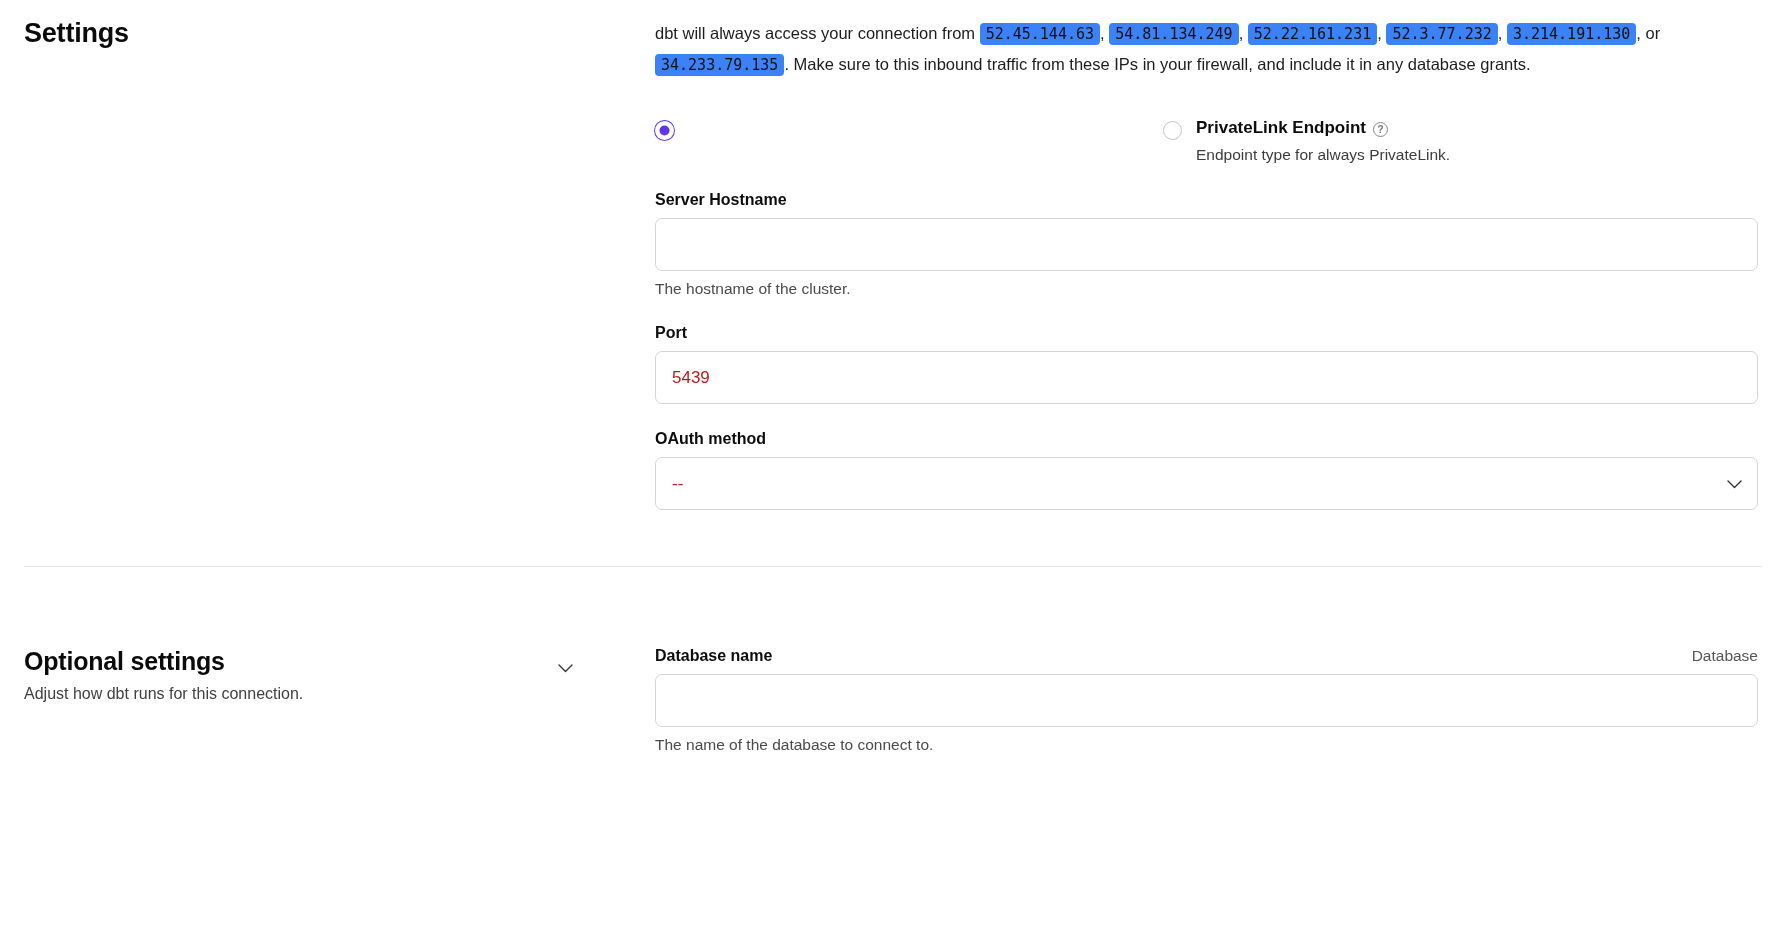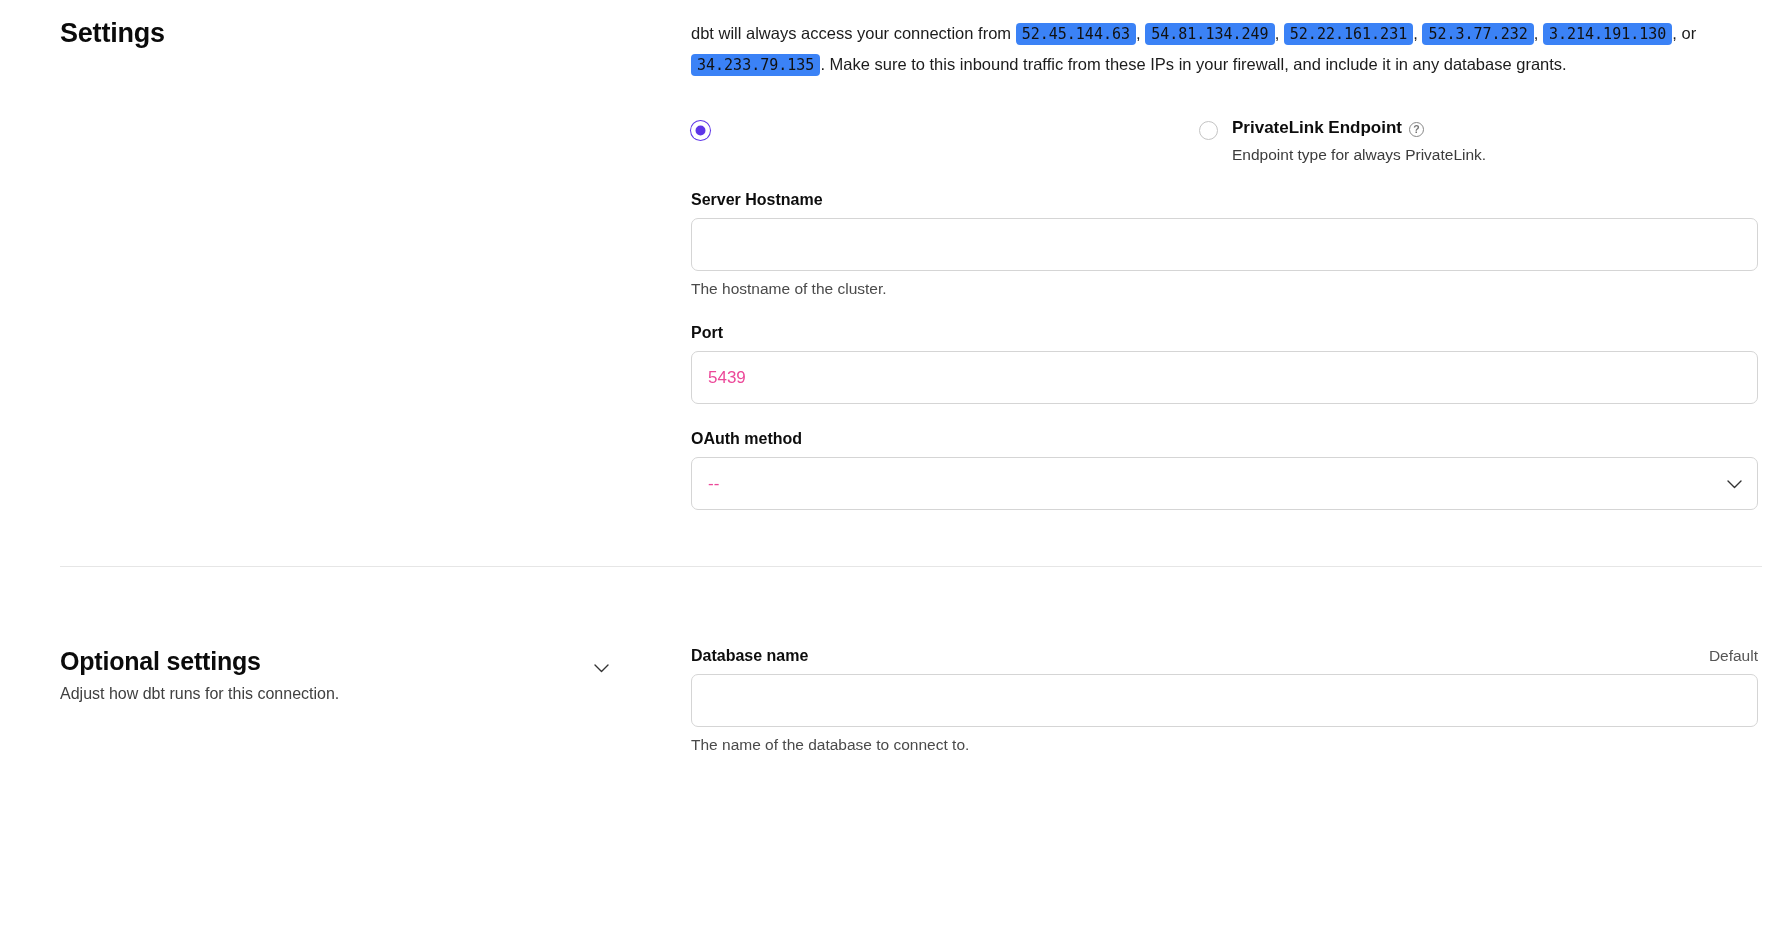--- a/index.html
+++ b/index.html
@@ -9,21 +9,20 @@
     background: #ffffff;
     font-family: "Liberation Sans", sans-serif;
     color: #101010;
   }
   .page {
     position: relative;
     width: 1786px;
     min-height: 948px;
     background: #ffffff;
     overflow: hidden;
-    padding-left: 36px;
   }
 
   
   .section {
     display: flex;
     align-items: flex-start;
     padding: 0;
   }
   .section-left {
     width: 655px;
@@ -135,21 +134,21 @@
   }
   .input-box {
     width: 100%;
     height: 53px;
     border: 1px solid #d5d5d5;
     border-radius: 7px;
     background: #fff;
     padding: 0 16px;
     font-size: 17px;
     font-family: "Liberation Sans", sans-serif;
-    color: #ec4899;
+    color: #b91c1c;
     display: flex;
     align-items: center;
     outline: none;
   }
   input.input-box { line-height: normal; }
   .field-help {
     font-size: 15.5px;
     color: #4a4a4a;
     margin-top: 9px;
   }
@@ -285,21 +284,21 @@
             <path d="M1 1L7.5 7.5L14 1" stroke="#333" stroke-width="1.4" stroke-linecap="round" stroke-linejoin="round"></path>
           </svg>
         </span>
       </div>
     </div>
 
     <div class="section-right">
       <div class="field" style="margin-top:0">
         <div class="field-label">
           <span>Database name</span>
-          <span class="optional-tag">Default</span>
+          <span class="optional-tag">Database</span>
         </div>
         <input class="input-box" type="text" value="" style="">
         <div class="field-help">The name of the database to connect to.</div>
       </div>
     </div>
   </div>
 
 </div>
 
 </body></html>

